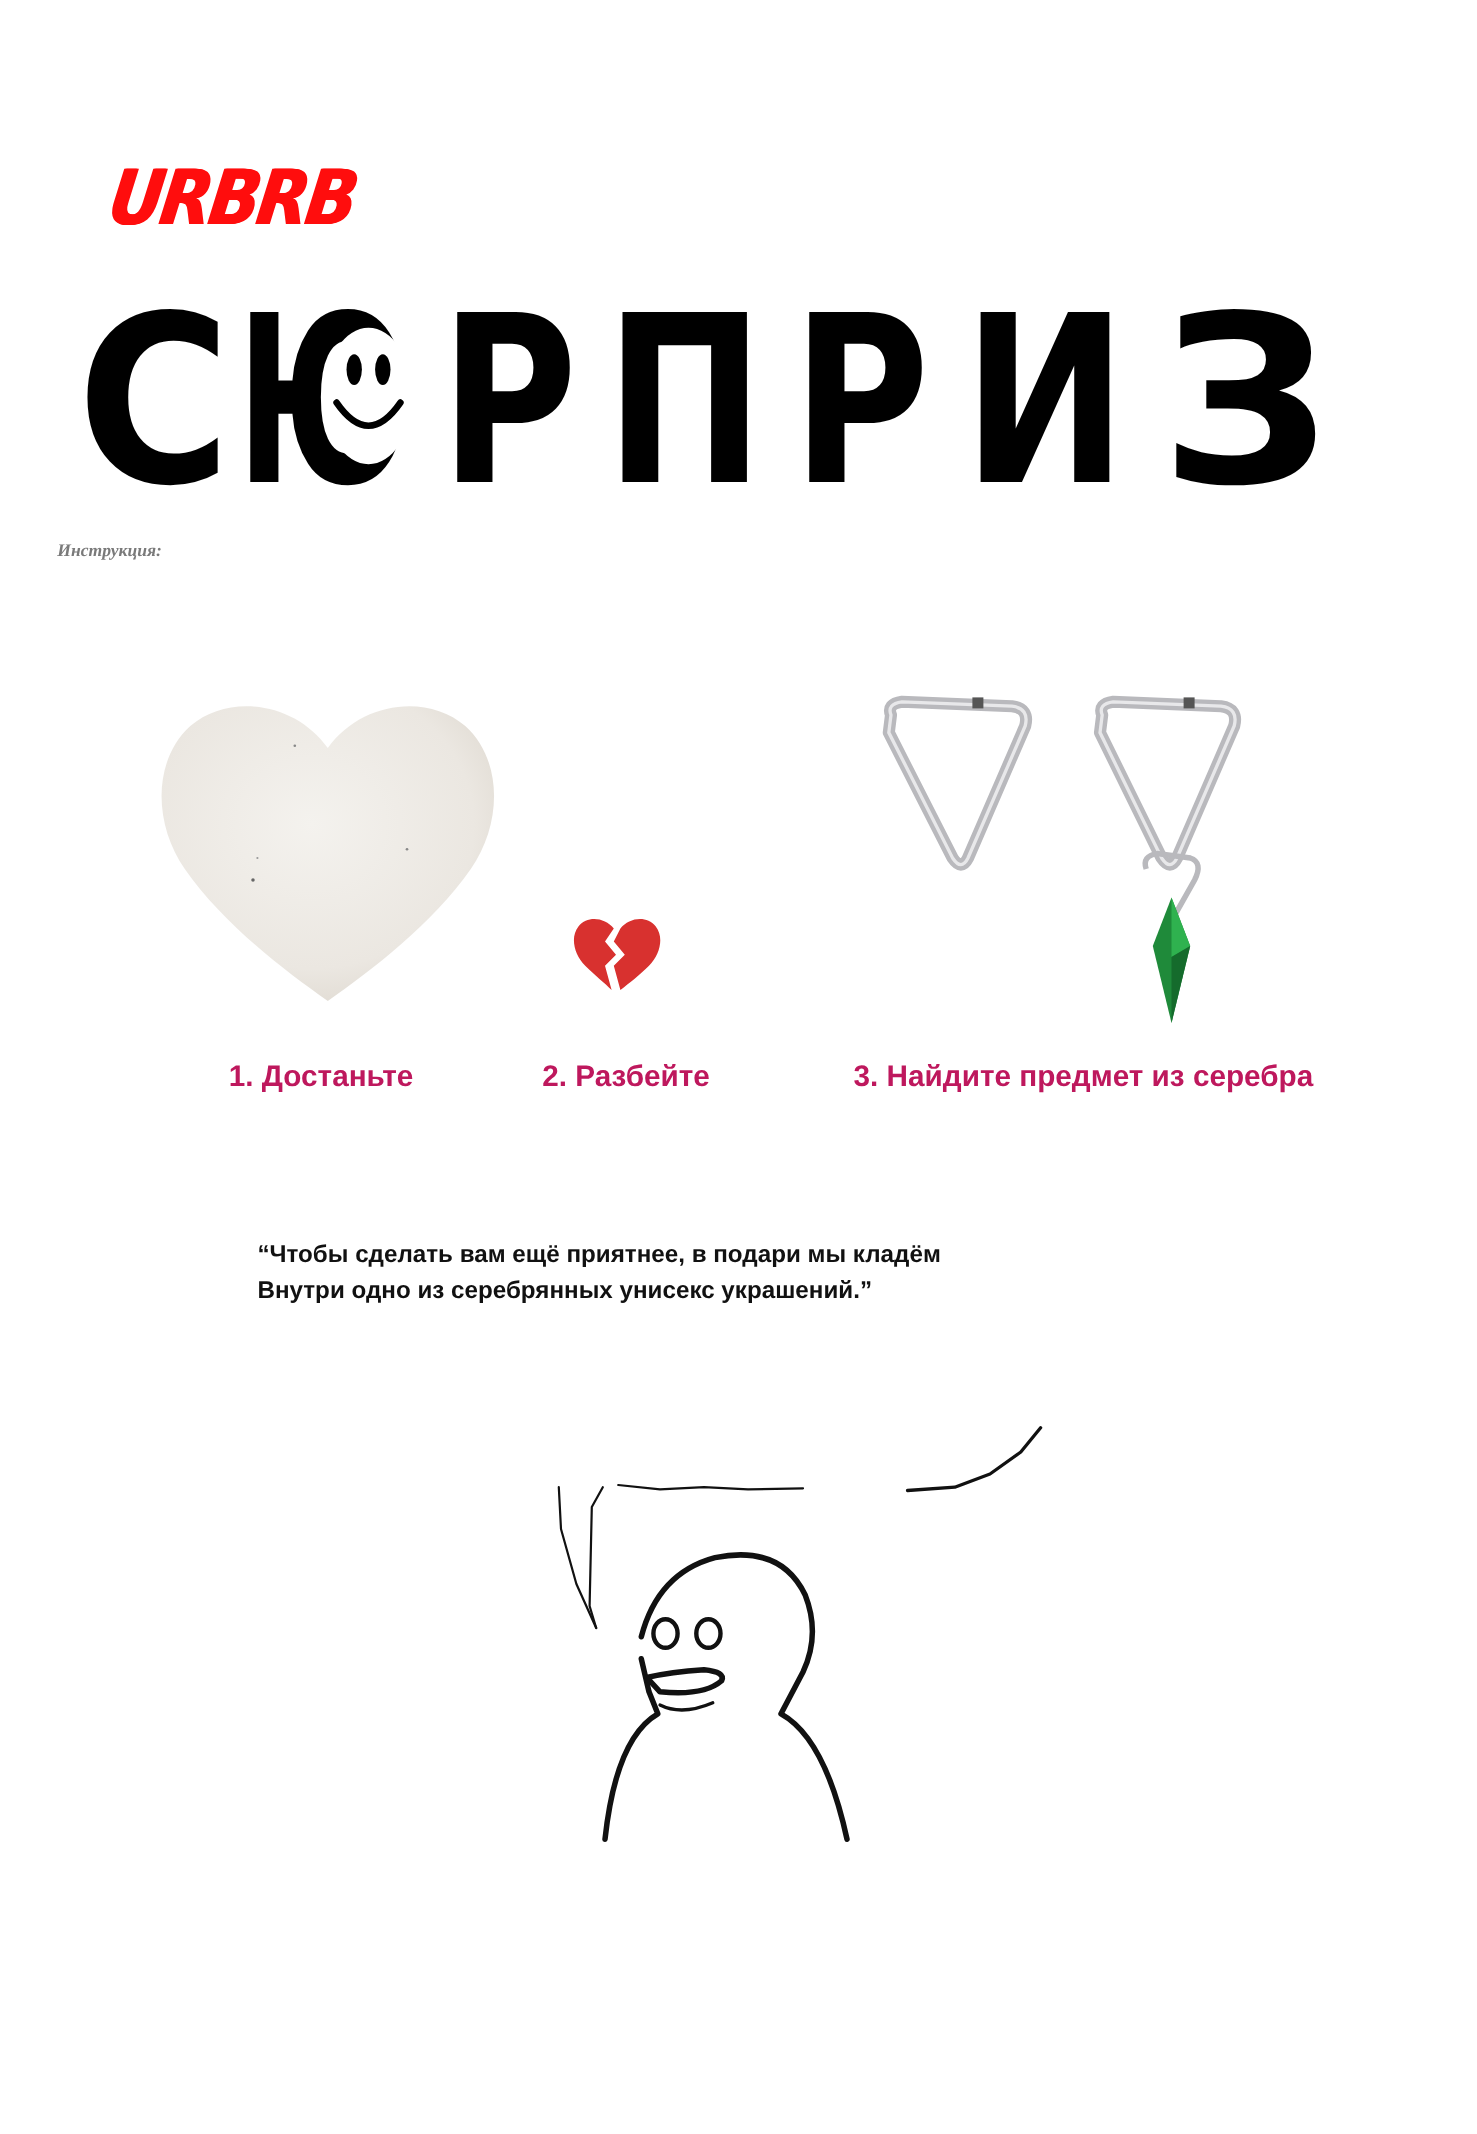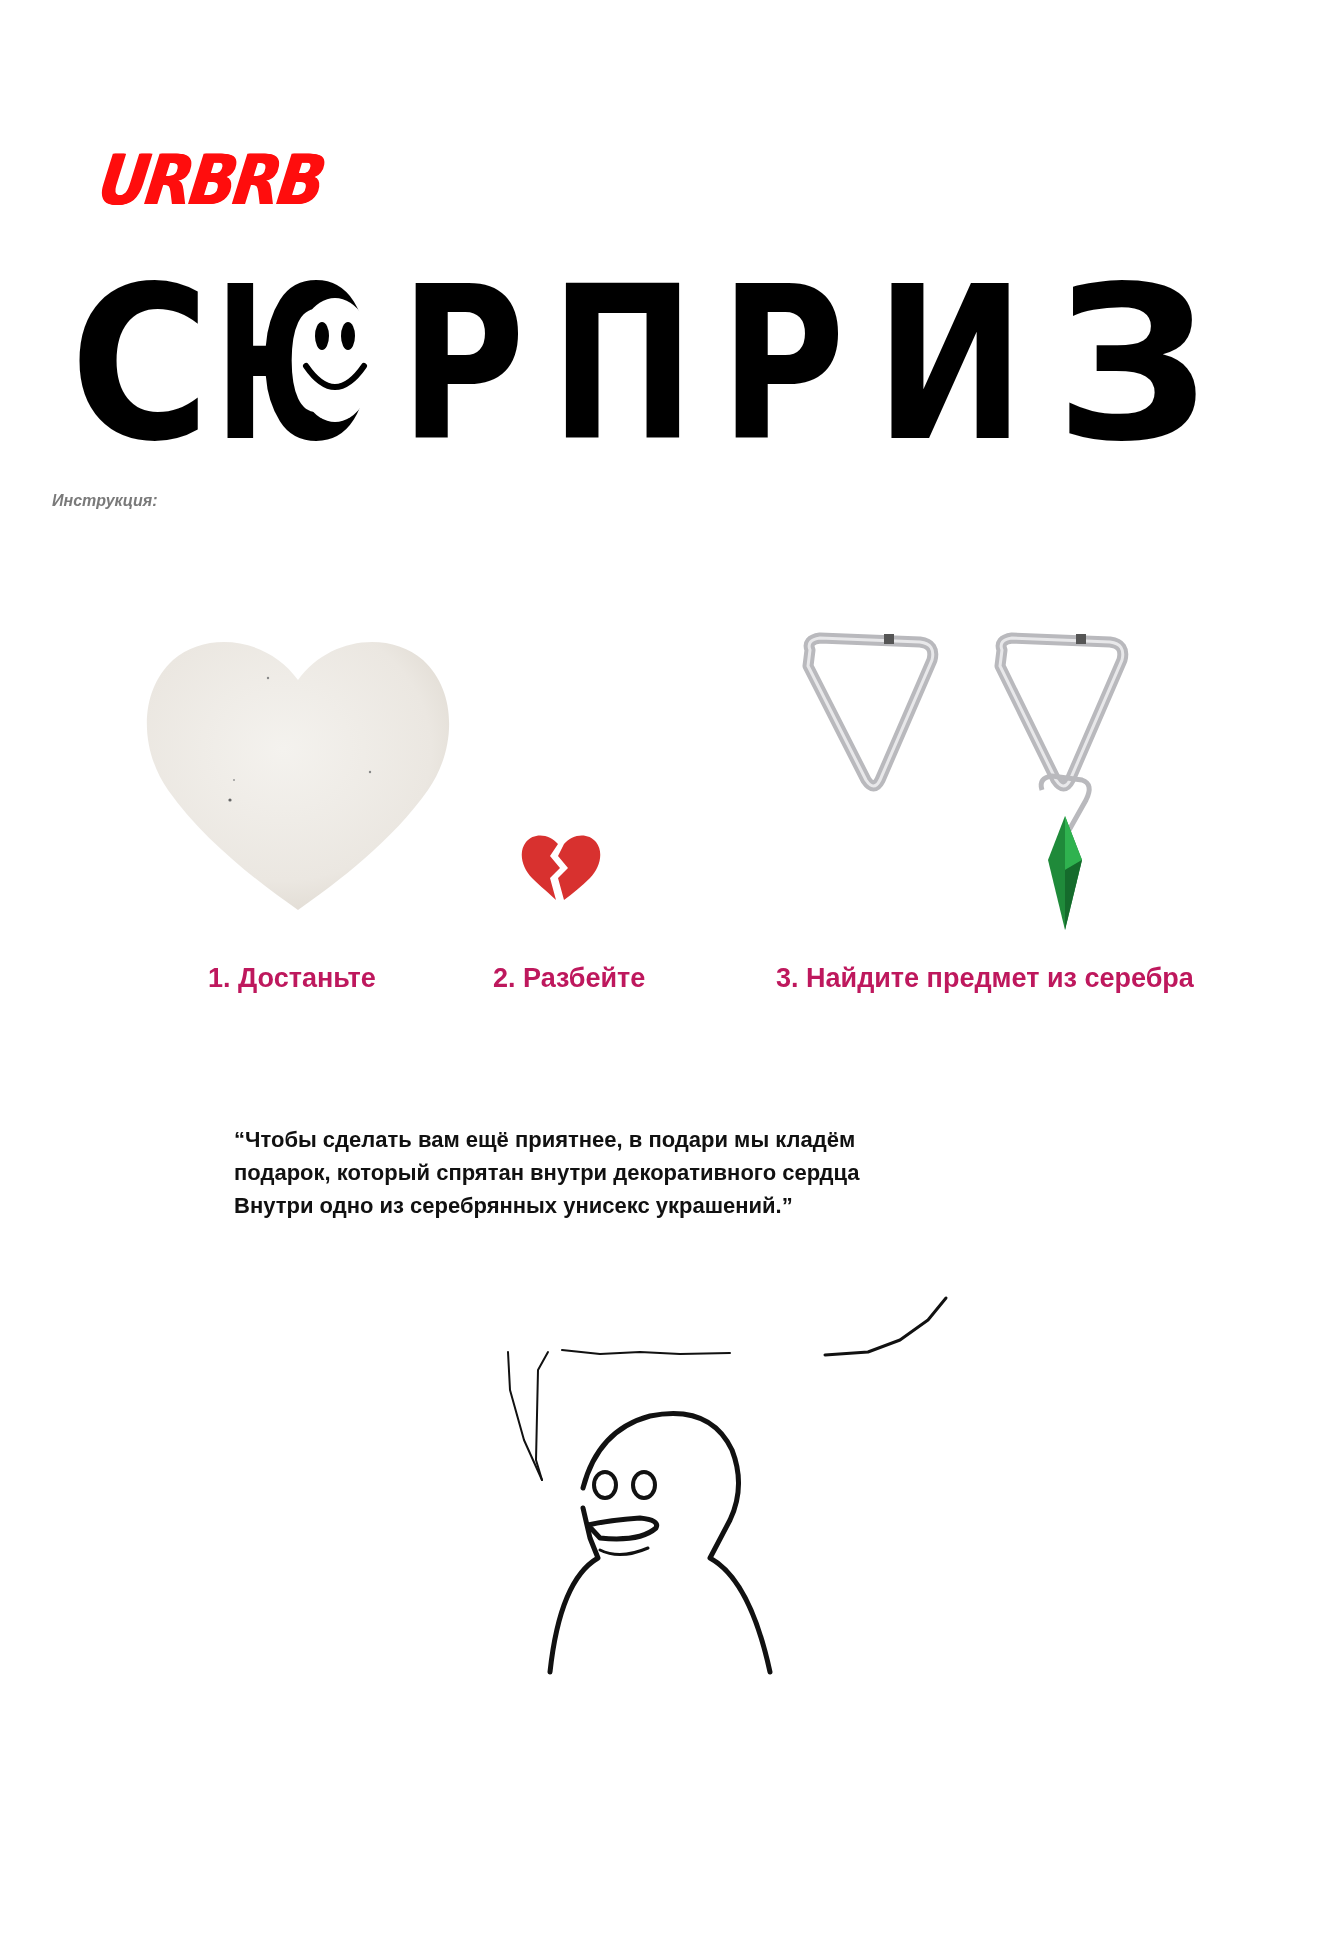--- a/index.html
+++ b/index.html
@@ -12,21 +12,21 @@
     font-size: 60px; letter-spacing: -2px; color: #ff0d0d;
     transform: skewX(-8deg) scaleY(1.15); transform-origin: left top;
     text-shadow: 1px 0 0 #ff0d0d, -1px 0 0 #ff0d0d;
   }
 
   .title-wrap { position: absolute; left: 70px; top: 278px; width: 1210px; height: 165px; }
   .title-svg { width: 100%; height: 100%; }
 
   .instructions-label {
     position: absolute; left: 52px; top: 492px;
-    font-family: Liberation Sans, sans-serif; font-weight: bold; font-style: italic;
+    font-family: Liberation Serif, serif; font-weight: bold; font-style: italic;
     font-size: 16px; color: #7a7a7a;
   }
 
   .illus { position: absolute; }
   .ceramic-heart { left: 128px; top: 620px; width: 340px; height: 300px; }
   .broken-heart { left: 520px; top: 830px; width: 82px; height: 74px; }
   .earrings { left: 780px; top: 620px; width: 380px; height: 320px; }
 
   .step-label {
     position: absolute; top: 963px;
@@ -119,21 +119,20 @@
     </g>
   </svg>
 </div>
 
 <div class="step-label step-1">1. Достаньте</div>
 <div class="step-label step-2">2. Разбейте</div>
 <div class="step-label step-3">3. Найдите предмет из серебра</div>
 
 <div class="quote">
   <p>“Чтобы сделать вам ещё приятнее, в подари мы кладём</p>
-  <p>подарок, который спрятан внутри декоративного сердца</p>
   <p class="second">Внутри одно из серебрянных унисекс украшений.”</p>
 </div>
 
 <div class="drawing">
   <svg viewBox="0 0 500 420" width="500" height="420">
     <g fill="none" stroke="#111" stroke-linecap="round" stroke-linejoin="round">
 
       <path d="M28 72 L30 110 L44 160 L62 200" stroke-width="2"></path>
       <path d="M68 72 L58 90 L56 180 L62 200" stroke-width="2"></path>
       <path d="M82 70 L120 74 L160 72 L200 74 L250 73" stroke-width="2"></path>

